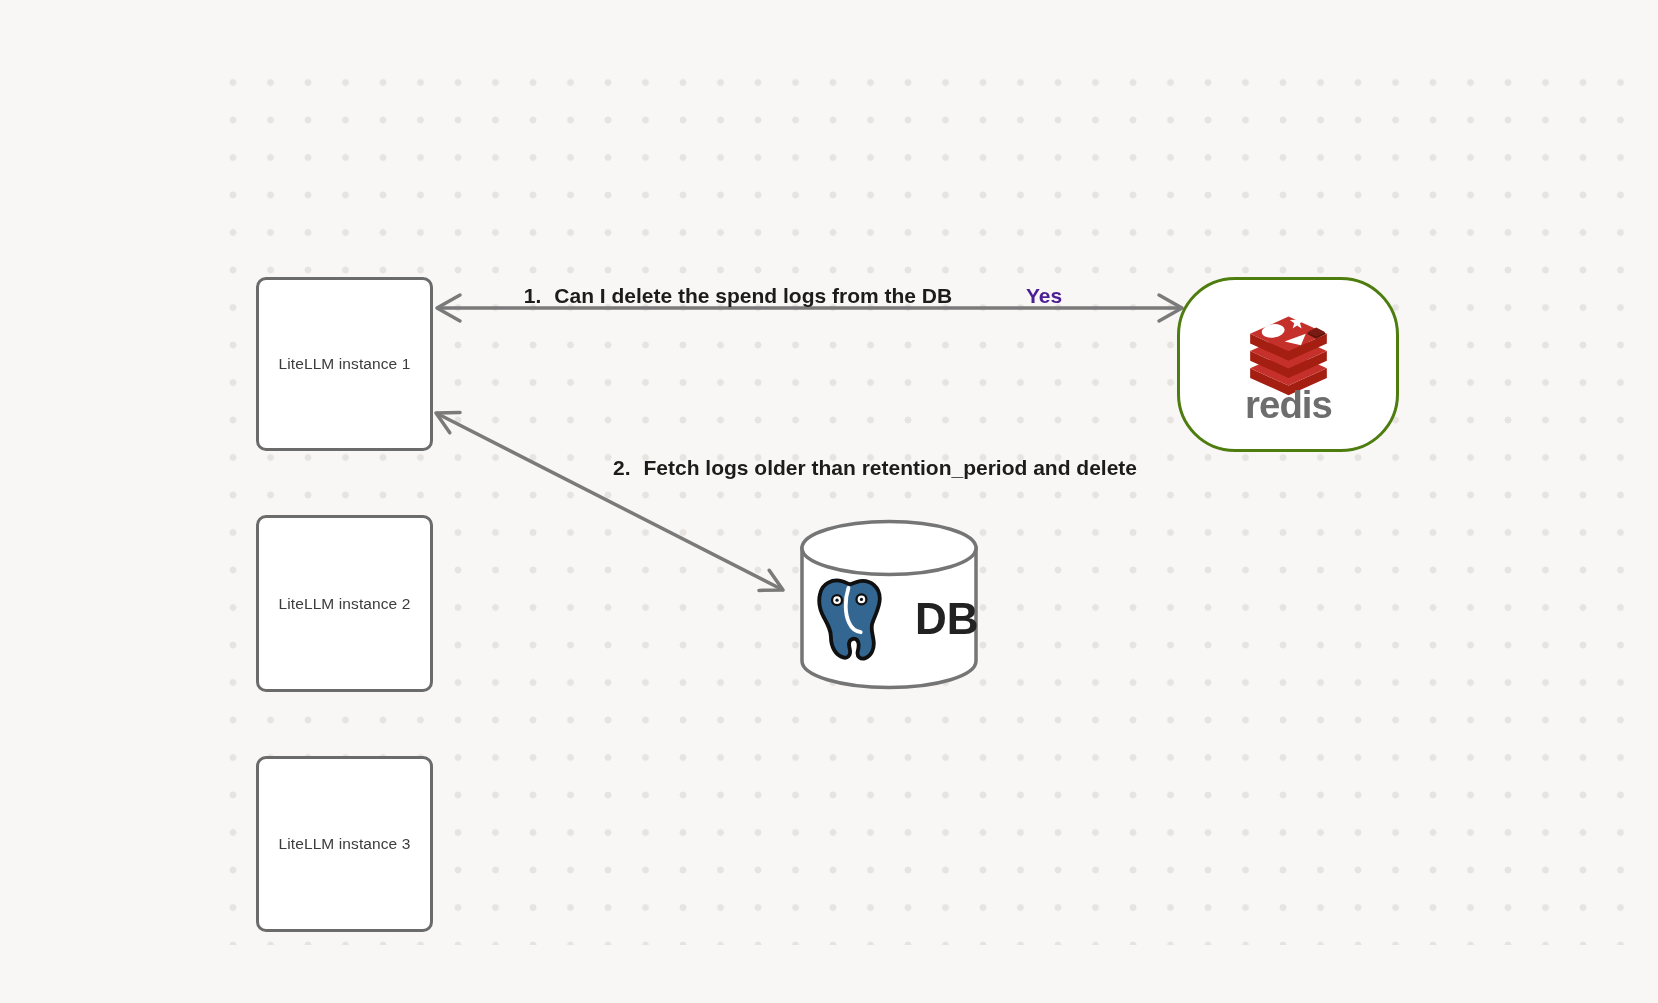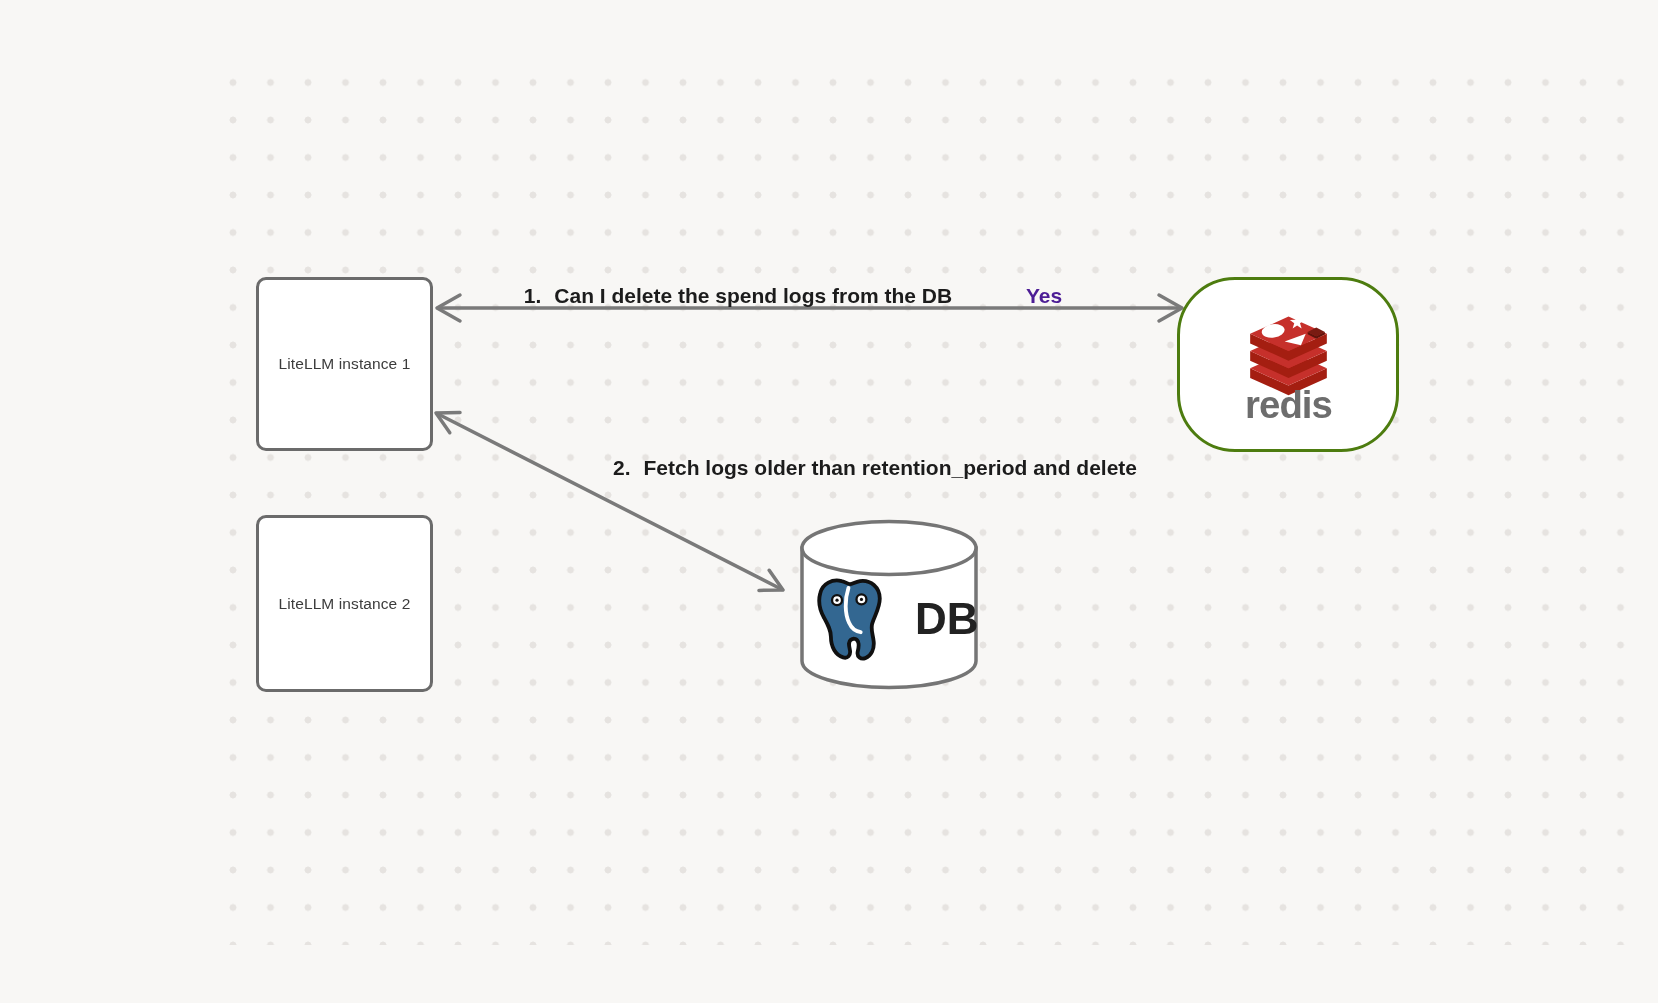--- a/index.html
+++ b/index.html
@@ -86,20 +86,23 @@
       <path d="M769.2,570.3 L783,590 L759,590.4"></path>
     </g>
   </svg>
 
   <div class="node-box" style="left:256px;top:277px;">
     <span>LiteLLM instance 1</span>
   </div>
   <div class="node-box" style="left:256px;top:515px;height:177px;">
     <span>LiteLLM instance 2</span>
   </div>
+  <div class="node-box" style="left:256px;top:756px;height:176px;">
+    <span>LiteLLM instance 3</span>
+  </div>
 
   <div class="node-redis">
     <svg width="115" height="115" viewBox="0 0 120 120">
 
       <path d="M20,64 L60,82 L100,64 L100,74 L60,92 L20,74 Z" fill="#A41E11"></path>
       <path d="M20,64 L60,46 L100,64 L60,82 Z" fill="#C6302B"></path>
 
       <path d="M20,46 L60,64 L100,46 L100,56 L60,74 L20,56 Z" fill="#A41E11"></path>
       <path d="M20,46 L60,28 L100,46 L60,64 Z" fill="#C6302B"></path>
 

